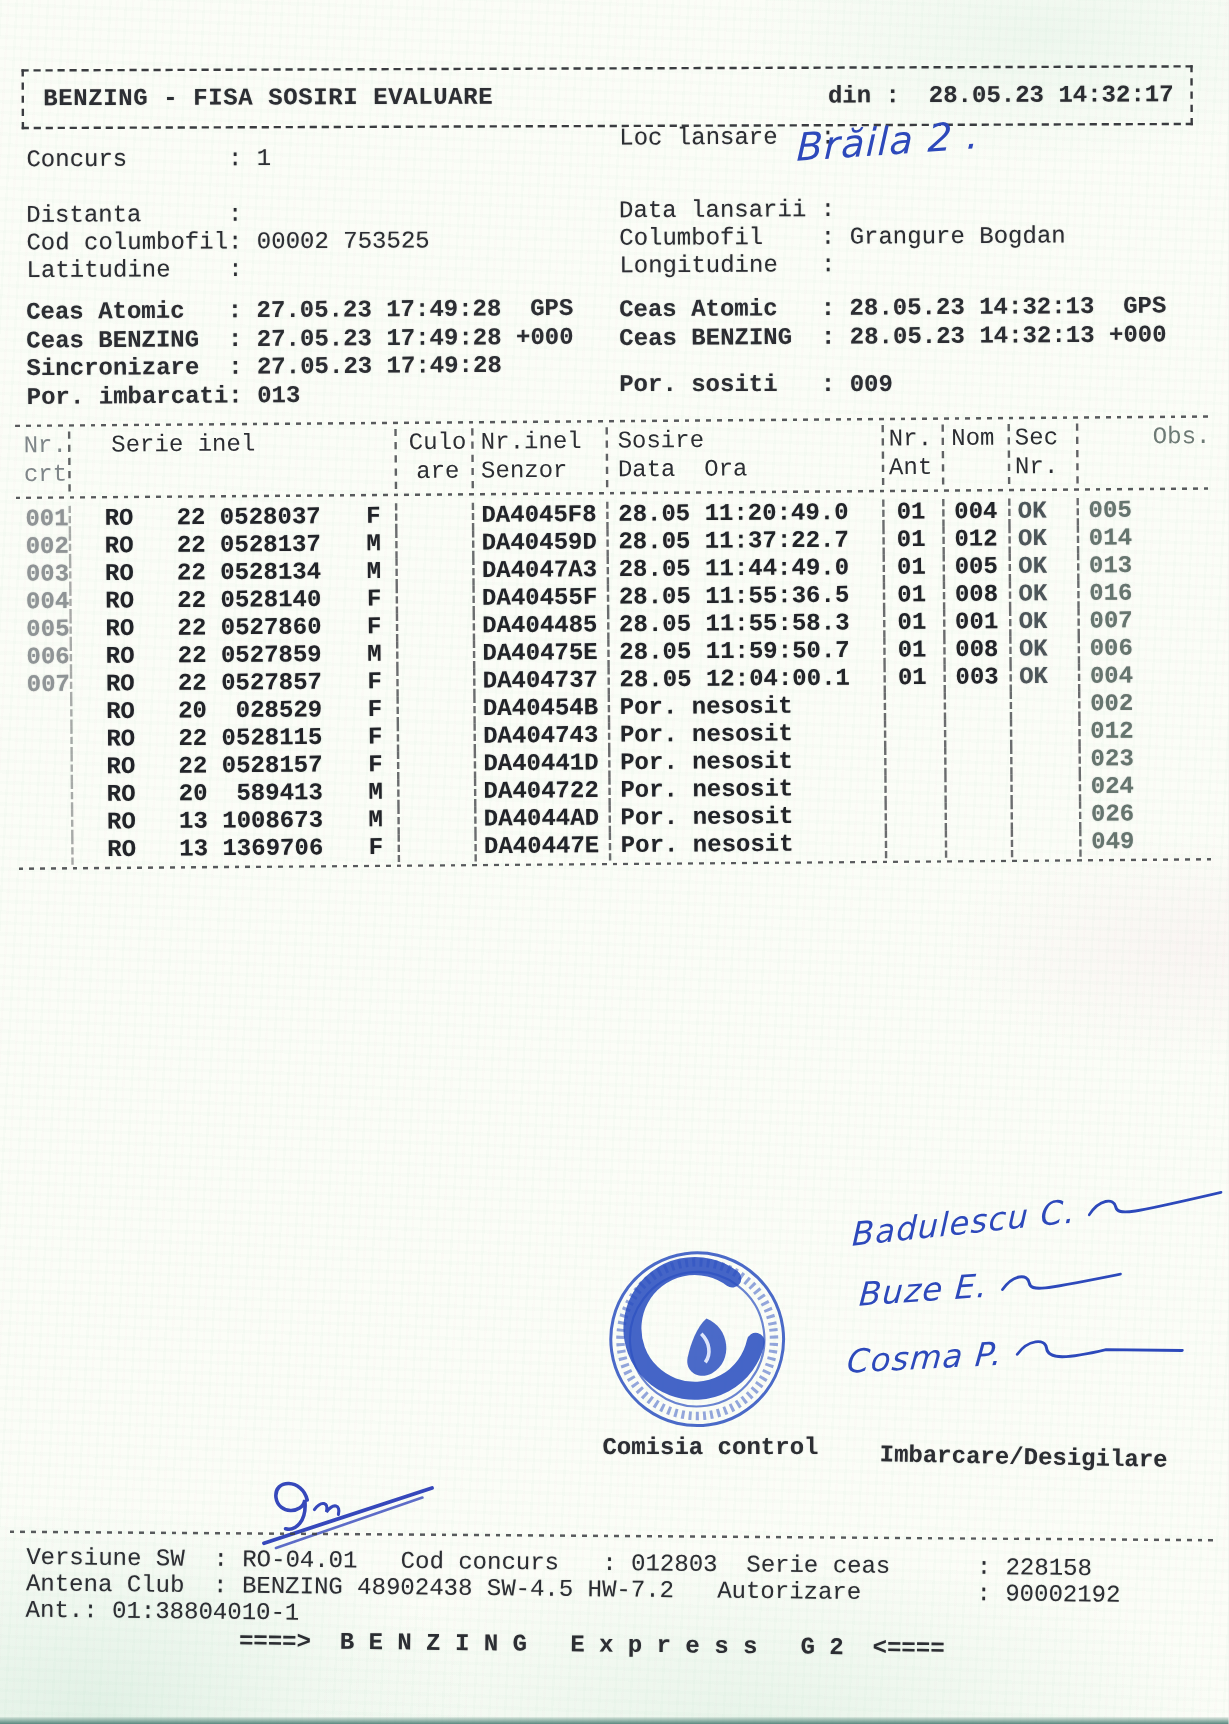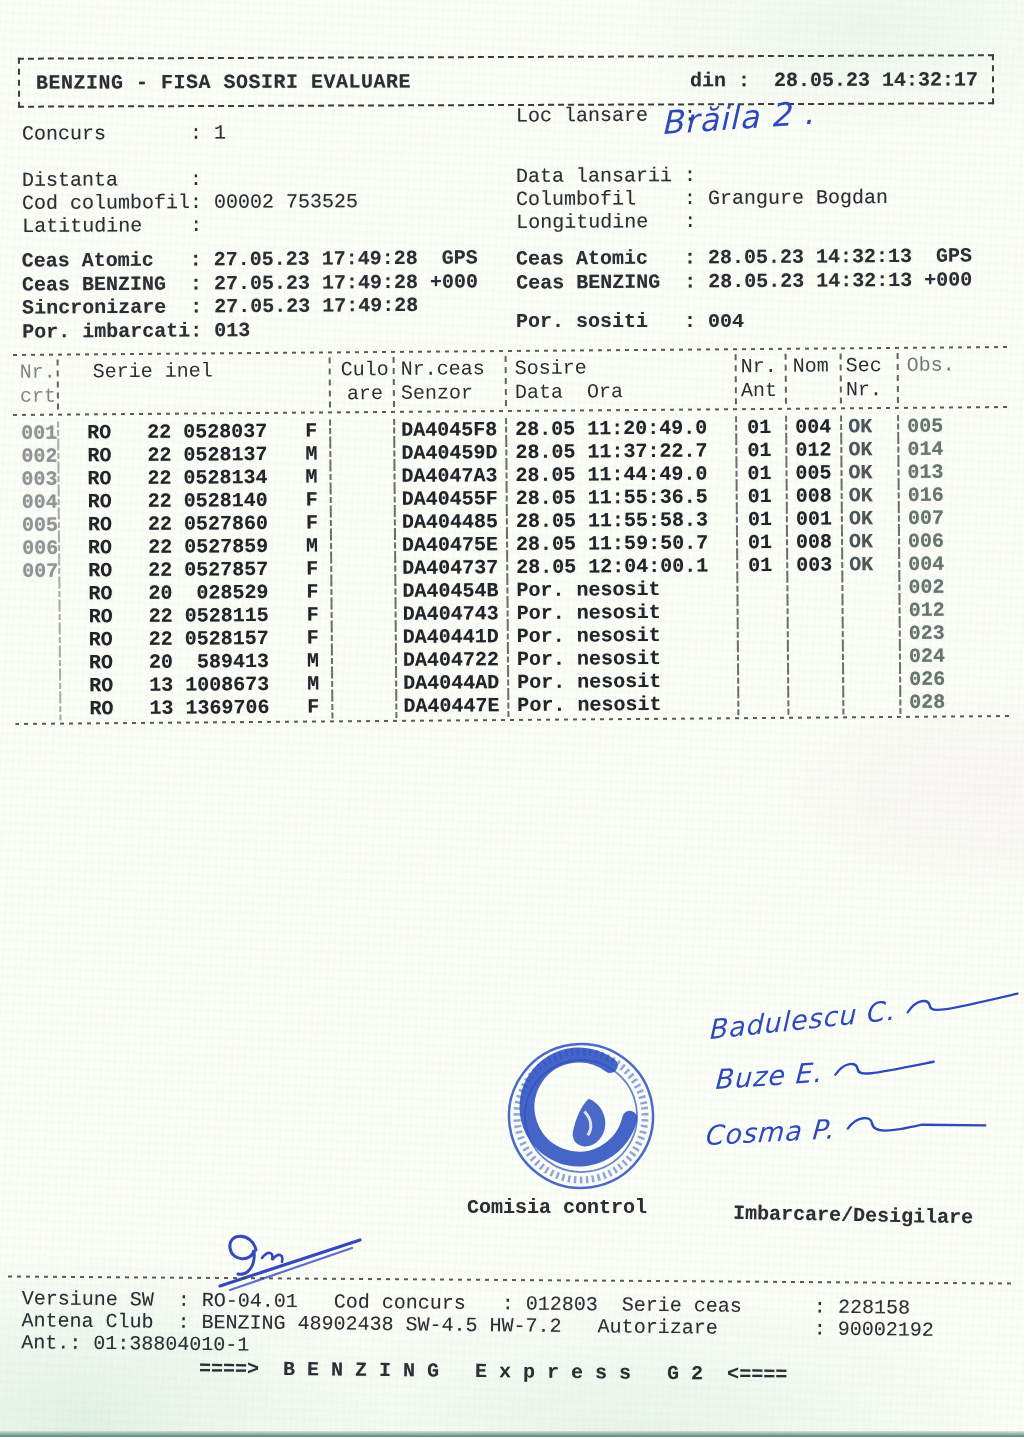--- a/index.html
+++ b/index.html
@@ -36,21 +36,21 @@
   .hcell span{display:block;white-space:pre;}
   .hcell:last-child{border-right:none;}
   .h-nr{padding-left:3px;color:#7f8689;}
   .h-serie{padding-left:34px;}
   .h-culo{padding-left:6px;text-align:center;}
   .h-senzor{padding-left:6px;}
   .h-sosire{padding-left:8px;}
   .h-ant{padding-left:4px;}
   .h-nom{padding-left:6px;}
   .h-sec{padding-left:4px;}
-  .h-obs{padding-left:8px;color:#6d7a75;}
+  .h-obs{padding-left:8px;color:#6d7a75;text-align:right;}
   .tbody{position:absolute;left:4px;top:68px;right:0;}
   .trow{display:grid;grid-template-columns:var(--cols);height:23px;font-size:20px;line-height:23px;font-weight:700;color:#222429;text-shadow:0 0 1px rgba(40,40,45,.35);}
   .cell{border-right:2px dashed rgba(45,47,52,.7);white-space:pre;overflow:hidden;}
   .cell:last-child{border-right:none;}
   .c-nr{color:#8f9496;font-weight:700;padding-left:4px;border-right-color:rgba(45,47,52,.4);}
   .c-serie{display:flex;justify-content:space-between;padding:0 12px 0 28px;}
   .c-senzor{padding-left:6px;}
   .c-sosire{padding-left:8px;}
   .c-ant{padding-left:10px;}
   .c-nom{padding-left:8px;}
@@ -100,29 +100,29 @@
     <div class="line-s">Ceas Atomic   : 27.05.23 17:49:28  GPS</div>
     <div class="line-s">Ceas BENZING  : 27.05.23 17:49:28 +000</div>
     <div class="line-s">Sincronizare  : 27.05.23 17:49:28</div>
     <div class="line-s">Por. imbarcati: 013</div>
   </div>
 
   <div class="block bold" style="left:516px;top:246px;line-height:23.5px;transform:rotate(-0.4deg)">
     <div class="line-s">Ceas Atomic   : 28.05.23 14:32:13  GPS</div>
     <div class="line-s">Ceas BENZING  : 28.05.23 14:32:13 +000</div>
   </div>
-  <div class="line bold" style="left:516px;top:310px">Por. sositi   : 004</div>
+  <div class="line bold" style="left:516px;top:310px">Por. sositi   : 009</div>
 
   <div class="table-wrap">
     <div class="dotline" style="top:0"></div>
     <div class="thead">
       <div class="hcell h-nr"><span>Nr.</span><span>crt</span></div>
       <div class="hcell h-serie"><span>Serie inel</span><span></span></div>
       <div class="hcell h-culo"><span>Culo</span><span>are</span></div>
-      <div class="hcell h-senzor"><span>Nr.ceas</span><span>Senzor</span></div>
+      <div class="hcell h-senzor"><span>Nr.inel</span><span>Senzor</span></div>
       <div class="hcell h-sosire"><span>Sosire</span><span>Data  Ora</span></div>
       <div class="hcell h-ant"><span>Nr.</span><span>Ant</span></div>
       <div class="hcell h-nom"><span>Nom</span><span></span></div>
       <div class="hcell h-sec"><span>Sec</span><span>Nr.</span></div>
       <div class="hcell h-obs"><span>Obs.</span><span></span></div>
     </div>
     <div class="dotline" style="top:60px"></div>
     <div class="tbody">
     <div class="trow">
       <div class="cell c-nr">001</div>
@@ -270,21 +270,21 @@
 
     <div class="trow">
       <div class="cell c-nr"></div>
       <div class="cell c-serie"><span>RO   13 1369706</span><span>F</span></div>
       <div class="cell c-culo"></div>
       <div class="cell c-senzor">DA40447E</div>
       <div class="cell c-sosire">Por. nesosit</div>
       <div class="cell c-ant"></div>
       <div class="cell c-nom"></div>
       <div class="cell c-sec"></div>
-      <div class="cell c-obs">028</div>
+      <div class="cell c-obs">049</div>
     </div>
   </div>
     <div class="dotline" style="top:369px"></div>
   </div>
 
   <svg class="sig-svg" style="left:505px;top:1040px;transform:rotate(-8deg)" width="152" height="152" viewBox="0 0 152 152">
     <g fill="none" stroke="#2b50c0">
       <circle cx="76" cy="76" r="72" stroke-width="2.5" opacity=".85"></circle>
       <circle cx="76" cy="76" r="56" stroke-width="1.8" opacity=".7"></circle>
       <circle cx="76" cy="76" r="64" stroke-width="7" stroke-dasharray="2.5 3.5" opacity=".5"></circle>
@@ -306,21 +306,21 @@
       <path d="M6 16 C 14 4 26 4 28 12 C 30 20 42 18 104 10" fill="none" stroke="#2d49bb" stroke-width="2.4" stroke-linecap="round"></path>
     </svg>
   </div>
   <div class="handwriting sig" style="left:706px;top:1120px;font-size:27px;transform:rotate(-3deg) skewX(-8deg)">
     <span>Cosma P.</span>
     <svg width="150" height="28" viewBox="0 0 150 28">
       <path d="M6 14 C 14 2 28 2 30 10 C 32 20 48 20 80 14 L 144 18" fill="none" stroke="#2d49bb" stroke-width="2.4" stroke-linecap="round"></path>
     </svg>
   </div>
 
-  <div class="line bold" style="left:467px;top:1196px">Comisia control</div>
+  <div class="line bold" style="left:502px;top:1196px">Comisia control</div>
   <div class="line bold" style="left:733px;top:1204px;transform:rotate(1.1deg)">Imbarcare/Desigilare</div>
 
   <svg class="sig-svg" style="left:212px;top:1224px" width="160" height="72" viewBox="0 0 160 72">
     <g fill="none" stroke="#3648bb" stroke-linecap="round">
       <path d="M44 26 C 40 8 16 8 18 24 C 20 38 40 38 42 26 C 44 44 34 52 26 50" stroke-width="3"></path>
       <path d="M50 34 C 56 26 62 28 60 36 C 66 28 72 30 70 38" stroke-width="2.6"></path>
       <path d="M8 62 L 148 16" stroke-width="3.2"></path>
       <path d="M18 66 L 140 24" stroke-width="2.2" opacity=".8"></path>
     </g>
   </svg>

